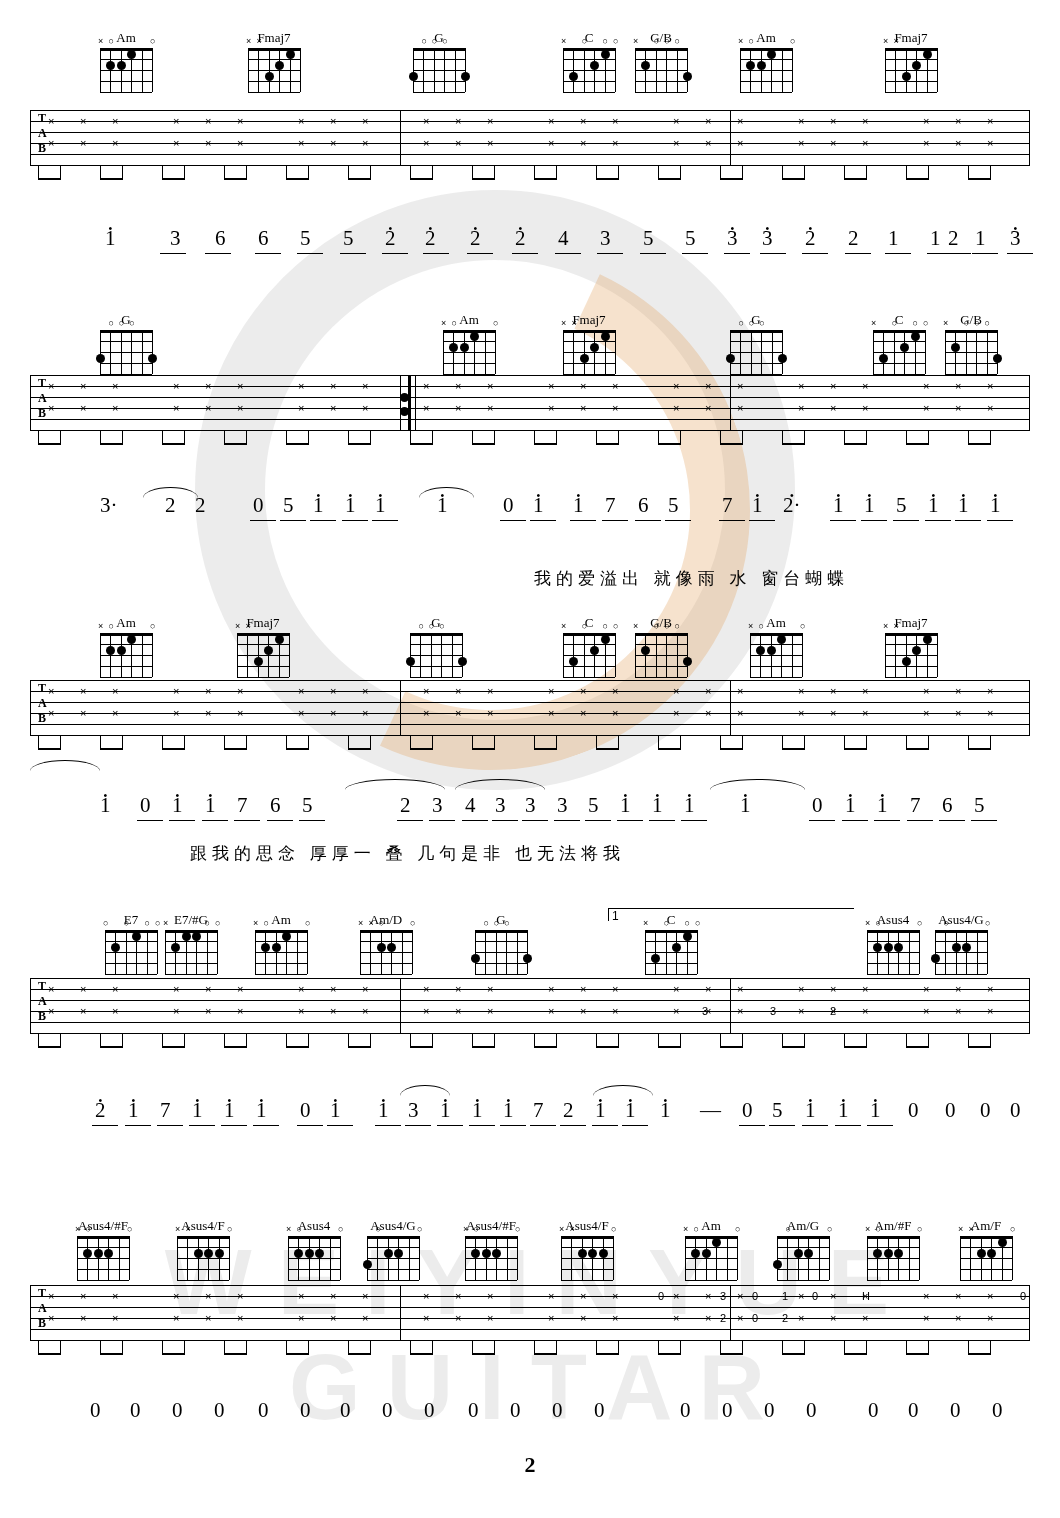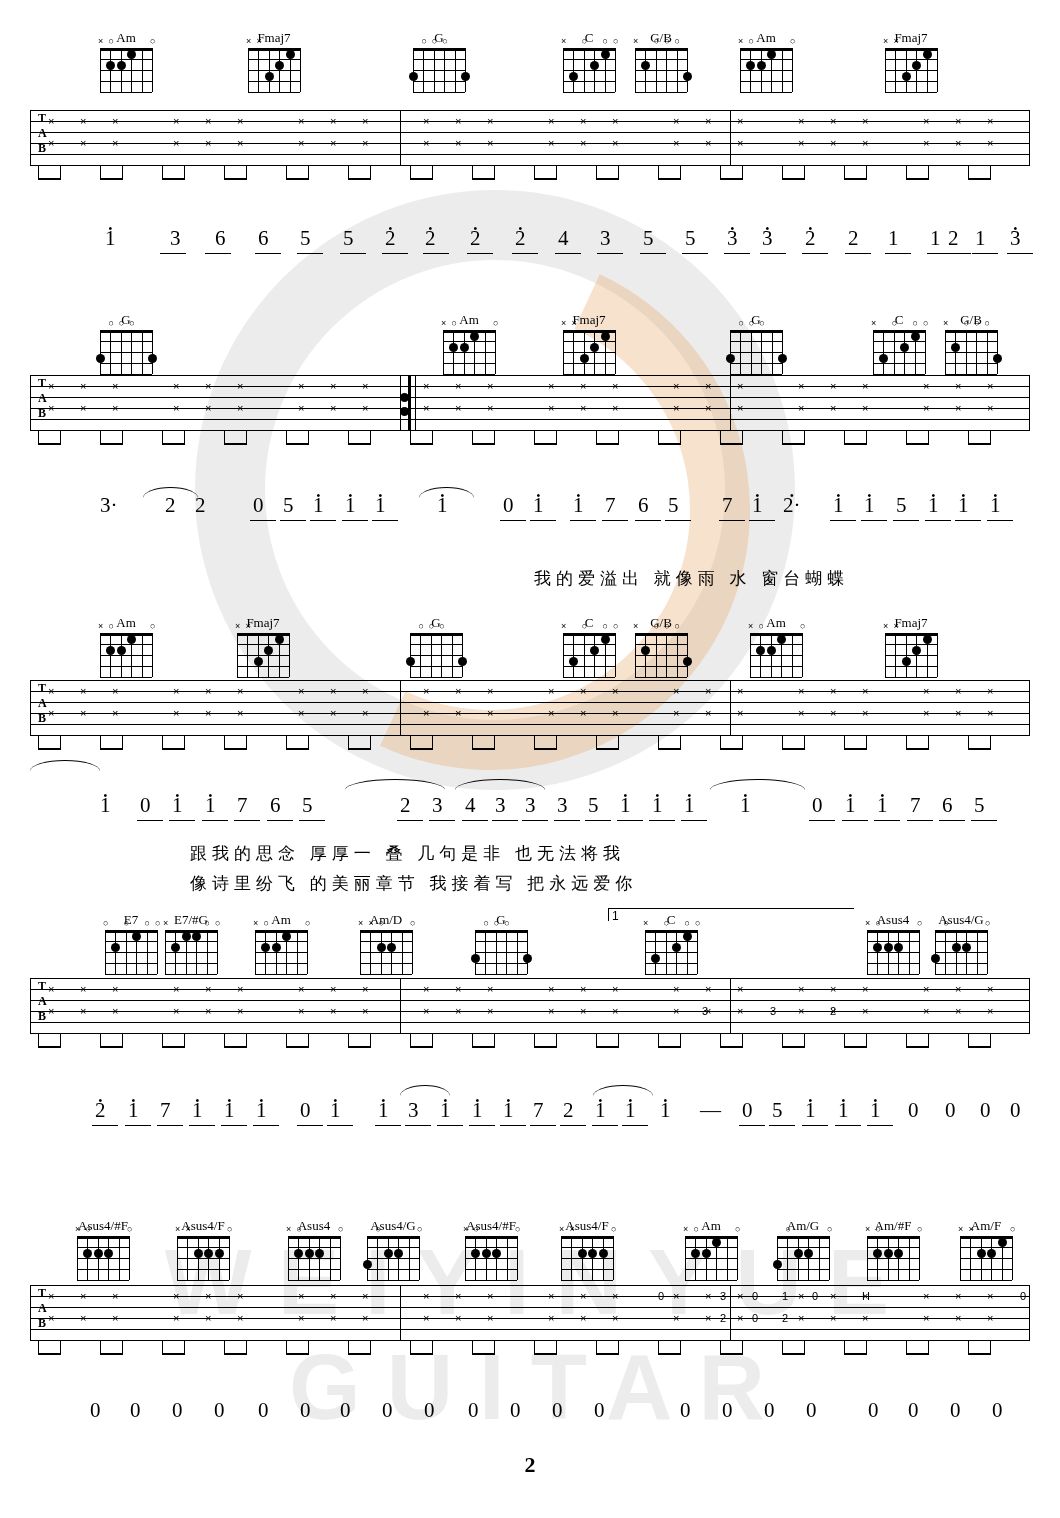--- a/index.html
+++ b/index.html
@@ -911,21 +911,20 @@
       <div class="mel" style="left:684px;top:795px;">1<span class="dotabove">•</span></div>
       <div class="mel" style="left:740px;top:795px;">1<span class="dotabove">•</span></div>
       <div class="mel" style="left:812px;top:795px;">0</div>
       <div class="mel" style="left:845px;top:795px;">1<span class="dotabove">•</span></div>
       <div class="mel" style="left:877px;top:795px;">1<span class="dotabove">•</span></div>
       <div class="mel" style="left:910px;top:795px;">7</div>
       <div class="mel" style="left:942px;top:795px;">6</div>
       <div class="mel" style="left:974px;top:795px;">5</div>
     </div>
   <div class="lyr" id="lyr3a" style="left:190px;top:845px;letter-spacing:5px;">跟我的思念  厚厚一 叠  几句是非    也无法将我</div>
-  <div class="lyr" id="lyr3b" style="left:190px;top:875px;letter-spacing:5px;">像诗里纷飞 的美丽章节  我接着写    把永远爱你</div>
 
   <div id="sys4-chords">
       <div class="chord" style="left:100px;top:912px;">
         <div class="cname">E7</div>
         <div class="grid">
           <div class="nut"></div>
           <div class="h" style="top:11px;"></div>
           <div class="h" style="top:22px;"></div>
           <div class="h" style="top:33px;"></div>
           <div class="h" style="top:44px;"></div>

